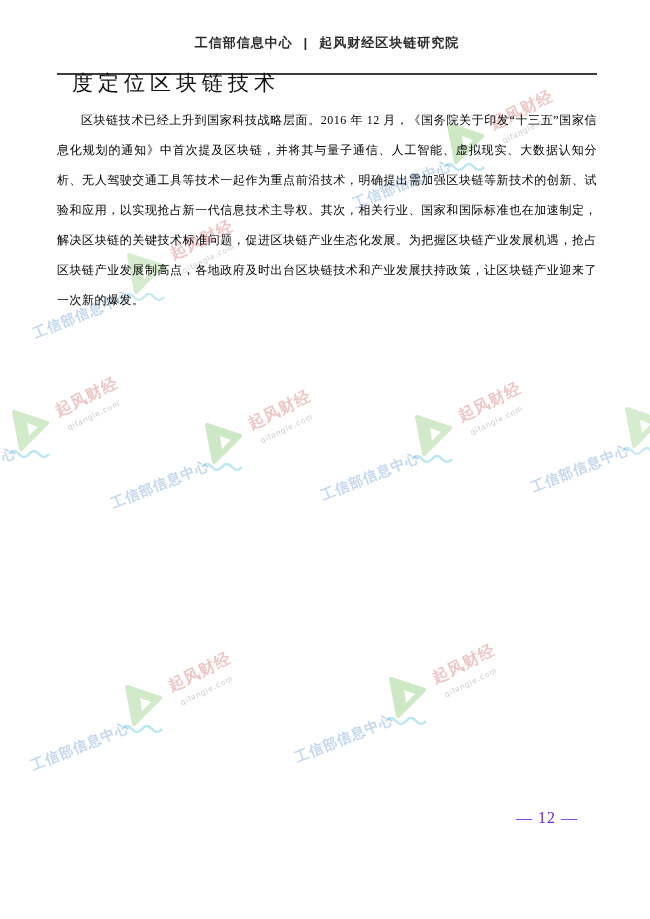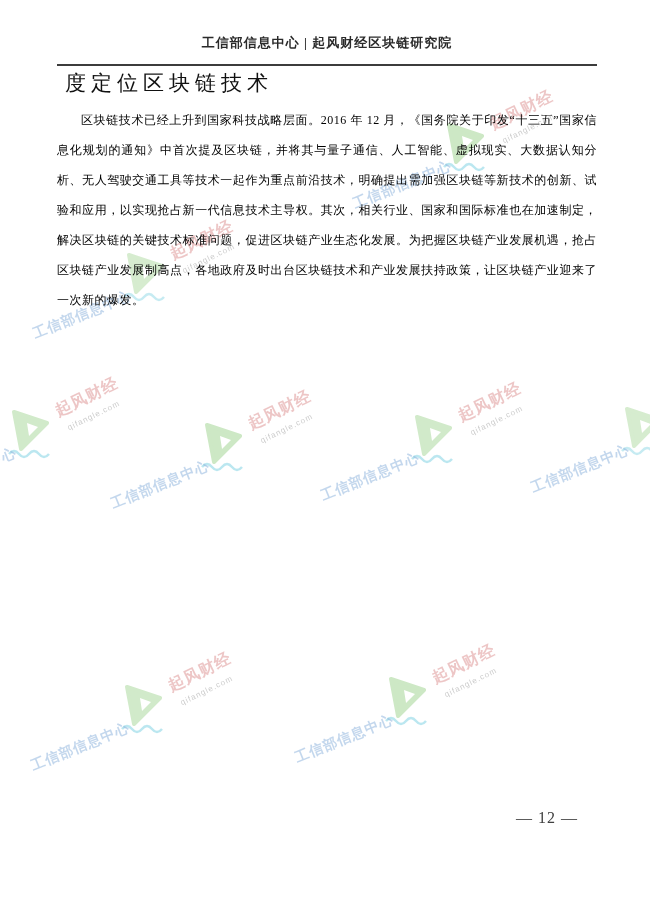--- a/index.html
+++ b/index.html
@@ -47,50 +47,51 @@
   }
 
   
   .header {
     position:absolute; top:34px; left:57px; right:53px;
     z-index:1;
     text-align:center;
     font-size:13px; font-weight:bold;
     letter-spacing:1px;
     color:#2a2a2a;
-    padding-bottom:12px;
+    padding-bottom:21px;
     border-bottom:2px solid #3c3c3c;
+    font-family:Liberation Mono, monospace;
   }
   .content {
     position:absolute; top:68px; left:57px; right:53px;
     z-index:1;
   }
   .section-heading {
     font-size:21px;
     letter-spacing:5px;
     line-height:30px;
-    margin:0 0 7px 8px;
+    margin:0 0 7px 15px;
     font-weight:400;
     color:#111;
   }
   .para {
     margin:0;
     font-size:12px;
     line-height:30px;
     text-align:justify;
     text-indent:2em;
     letter-spacing:0.5px;
     color:#000000;
   }
   .footer {
     position:absolute; right:72px; bottom:92px;
     z-index:1;
     font-size:16px;
     letter-spacing:1px;
-    color:#404040;
+    color:#6d28d9;
   }
 </style>
 </head>
 <body>
 
 <div class="page">
 
   <div class="wm-layer">
 
     <div class="wm-cluster" style="left:350px; top:98px;">

